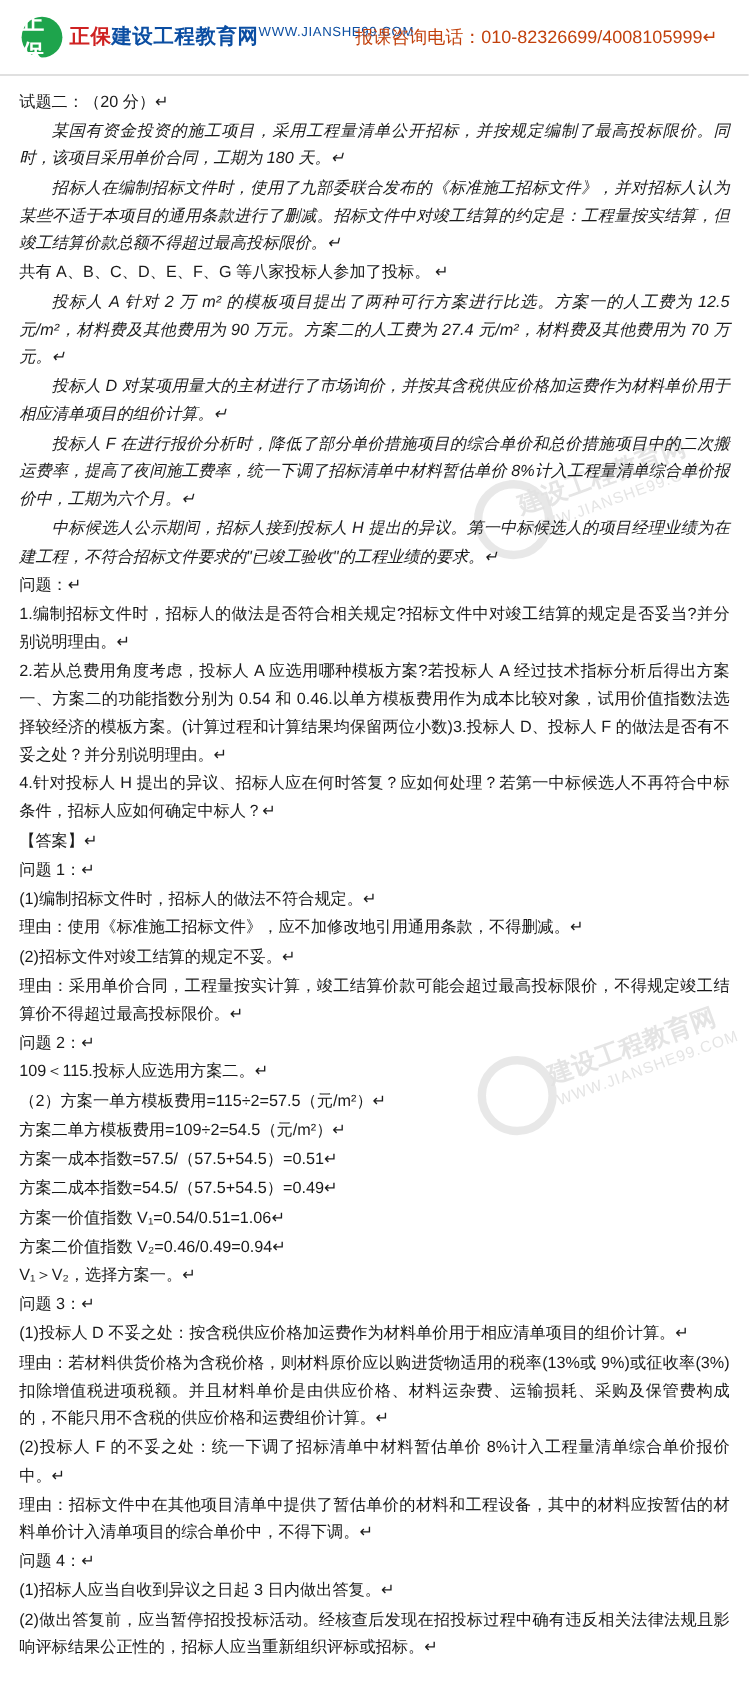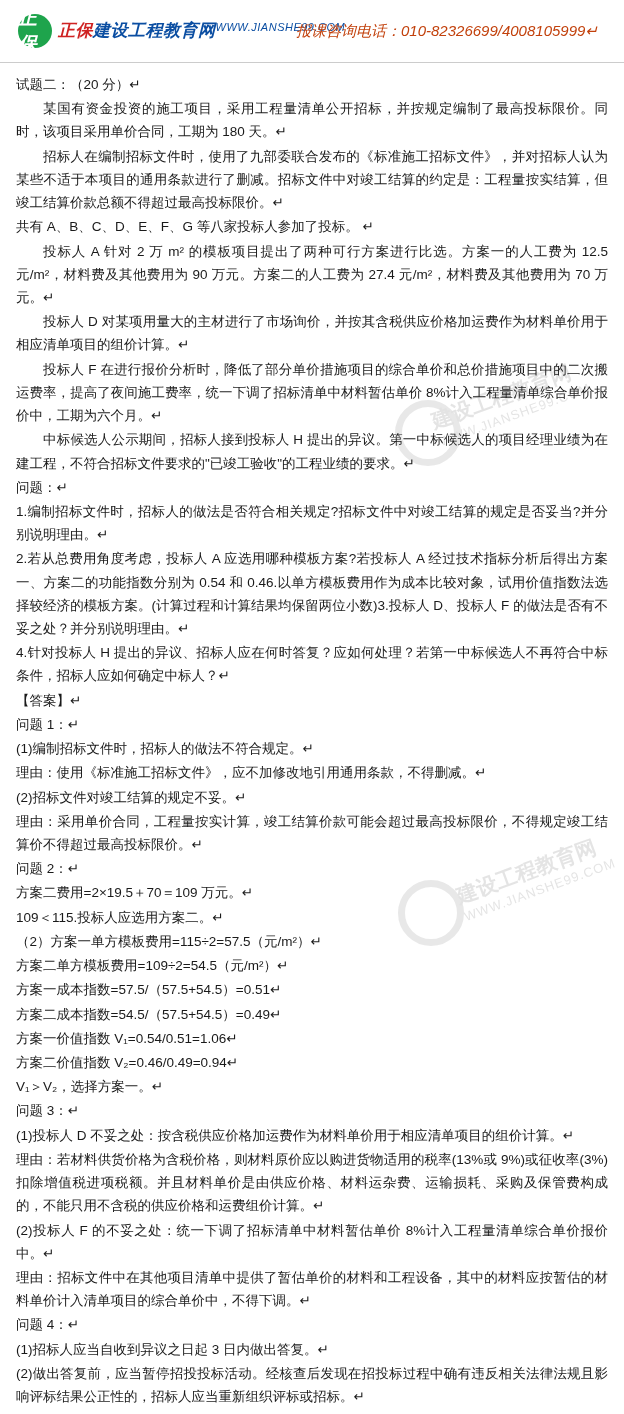--- a/index.html
+++ b/index.html
@@ -19,21 +19,20 @@
     box-sizing: border-box;
     overflow: hidden;
   }
   
   .header {
     position: relative;
     height: 62px;
     border-bottom: 1px solid #cccccc;
     display: flex;
     align-items: center;
-    font-style: italic;
   }
   .logo-box {
     display: flex;
     align-items: center;
     padding-left: 18px;
     gap: 6px;
   }
   .logo-mark {
     width: 34px;
     height: 34px;
@@ -113,20 +112,21 @@
     padding: 10px 16px 0 16px;
     font-size: 13.5px;
     line-height: 1.72;
     text-align: justify;
   }
   .content p {
     margin: 0 0 1px 0;
   }
   .indent {
     text-indent: 2em;
+    font-style: italic;
   }
 </style>
 </head>
 <body>
 
 <div class="page">
 
   <div class="header">
     <div class="logo-box">
       <div class="logo-mark">正保</div>
@@ -163,21 +163,20 @@
         <p>1.编制招标文件时，招标人的做法是否符合相关规定?招标文件中对竣工结算的规定是否妥当?并分别说明理由。↵</p>
         <p>2.若从总费用角度考虑，投标人 A 应选用哪种模板方案?若投标人 A 经过技术指标分析后得出方案一、方案二的功能指数分别为 0.54 和 0.46.以单方模板费用作为成本比较对象，试用价值指数法选择较经济的模板方案。(计算过程和计算结果均保留两位小数)3.投标人 D、投标人 F 的做法是否有不妥之处？并分别说明理由。↵</p>
         <p>4.针对投标人 H 提出的异议、招标人应在何时答复？应如何处理？若第一中标候选人不再符合中标条件，招标人应如何确定中标人？↵</p>
         <p>【答案】↵</p>
         <p>问题 1：↵</p>
         <p>(1)编制招标文件时，招标人的做法不符合规定。↵</p>
         <p>理由：使用《标准施工招标文件》，应不加修改地引用通用条款，不得删减。↵</p>
         <p>(2)招标文件对竣工结算的规定不妥。↵</p>
         <p>理由：采用单价合同，工程量按实计算，竣工结算价款可能会超过最高投标限价，不得规定竣工结算价不得超过最高投标限价。↵</p>
         <p>问题 2：↵</p>
-        <p>方案二费用=2×19.5＋70＝109 万元。↵</p>
         <p>109＜115.投标人应选用方案二。↵</p>
         <p>（2）方案一单方模板费用=115÷2=57.5（元/m²）↵</p>
         <p>方案二单方模板费用=109÷2=54.5（元/m²）↵</p>
         <p>方案一成本指数=57.5/（57.5+54.5）=0.51↵</p>
         <p>方案二成本指数=54.5/（57.5+54.5）=0.49↵</p>
         <p>方案一价值指数 V₁=0.54/0.51=1.06↵</p>
         <p>方案二价值指数 V₂=0.46/0.49=0.94↵</p>
         <p>V₁＞V₂，选择方案一。↵</p>
         <p>问题 3：↵</p>
         <p>(1)投标人 D 不妥之处：按含税供应价格加运费作为材料单价用于相应清单项目的组价计算。↵</p>

